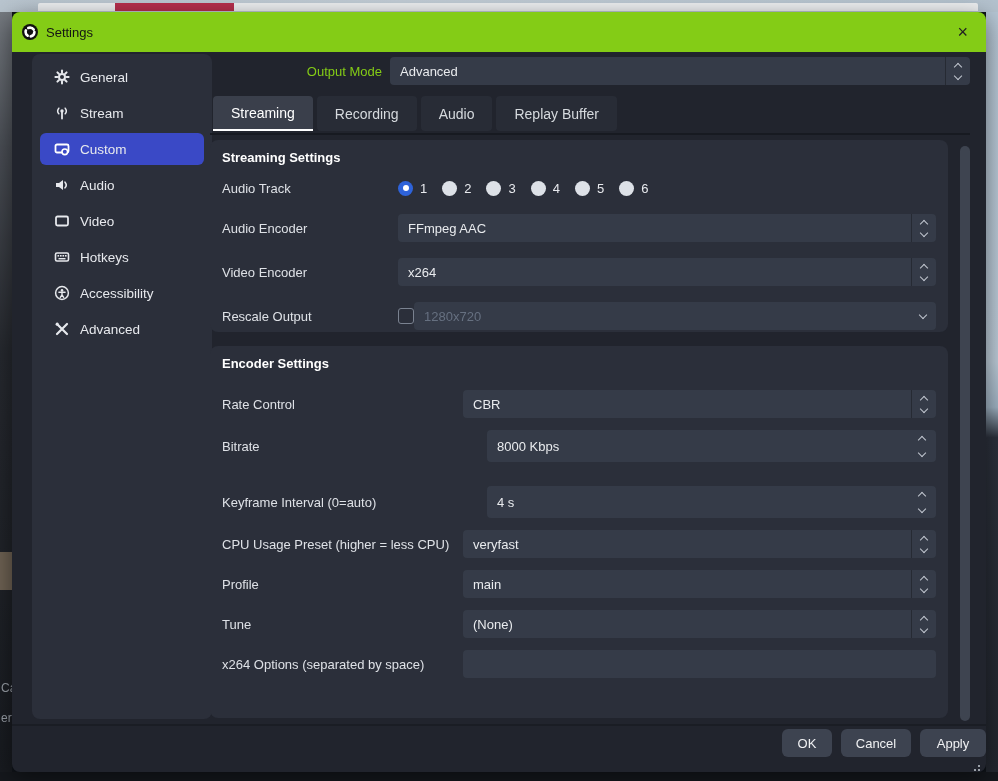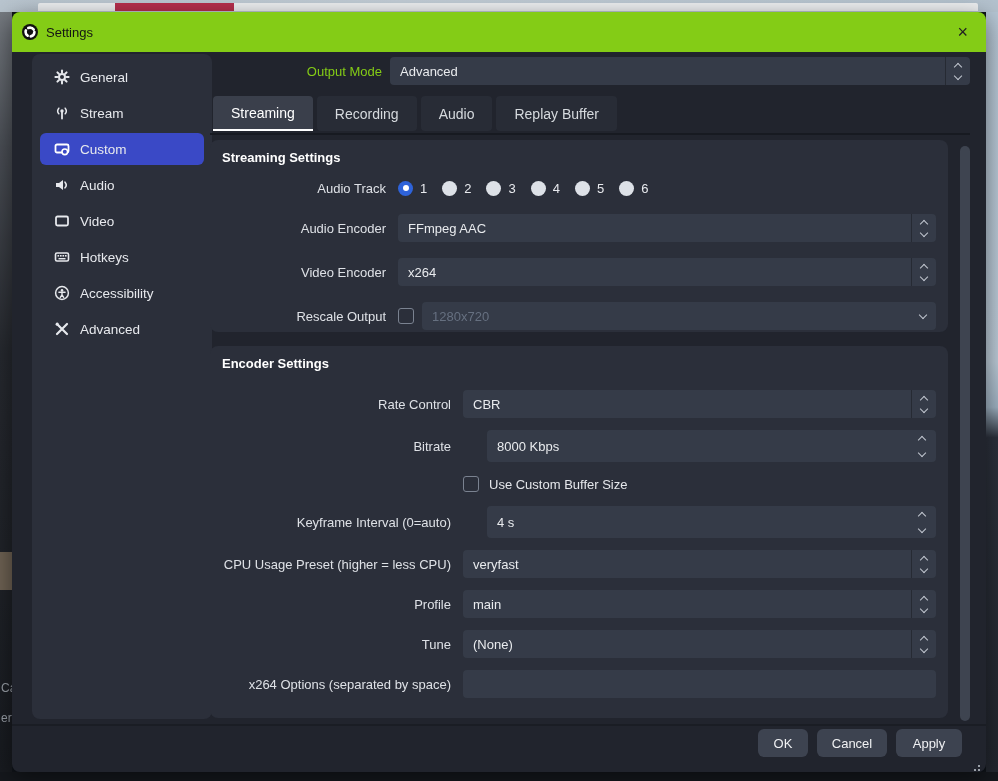--- a/index.html
+++ b/index.html
@@ -46,21 +46,21 @@
   .tab.active { background:#3a3f4b; color:#fff; border-radius:4px 4px 0 0; border-bottom:2px solid #fff; }
   .tab-divider { position:absolute; left:198px; top:91px; width:760px; height:2px; background:#171a21; }
 
   
   .panel { position:absolute; left:198px; width:738px; background:#2b2f3a; border-radius:8px; padding:10px 12px 0 12px; }
   .panel-1 { top:98px; height:192px; }
   .panel-2 { top:304px; height:372px; }
   .panel-title { color:#fff; font-weight:bold; font-size:13px; height:18px; }
 
   .row { display:flex; align-items:center; }
-  .row .lbl { text-align:right; color:#dee1e6; margin-right:12px; flex:0 0 auto; }
+  .row .lbl { text-align:left; color:#dee1e6; margin-right:12px; flex:0 0 auto; }
   .p1 .lbl { width:164px; }
   .p2 .lbl { width:229px; }
   .ctrl { flex:1 1 auto; position:relative; }
 
   
   .field { height:28px; background:#353b48; border-radius:4px; display:flex; align-items:center;
     color:#e9ebee; padding-left:10px; position:relative; }
   .field.tall { height:32px;margin-left:24px; }
   .field .val { flex:1; }
   .field .val.disabled { color:#667080; }
@@ -84,29 +84,29 @@
 
   
   .panel-1 .r-track { margin-top:10px; height:20px; }
   .panel-1 .row + .row { margin-top:16px; }
   .panel-1 .r-enc { margin-top:10px; }
   .panel-2 .r-first { margin-top:16px; }
   .panel-2 .row + .row, .panel-2 .row + .chk-holder, .panel-2 .chk-holder + .row { margin-top:12px; }
   .chk-holder { display:flex; }
   .p2 .chk-holder .spacer { width:241px; flex:0 0 auto; }
 
-  .rescale-wrap { display:flex; align-items:center; gap:8px; flex:1; }
+  .rescale-wrap { display:flex; align-items:center; flex:1; }
 
   
   .scrollbar { position:absolute; left:947px; top:98px; width:12px; height:608px; }
   .scroll-thumb { position:absolute; left:1px; top:6px; width:10px; height:575px; background:#3e4450; border-radius:5px; }
 
   
   .bottom-divider { position:absolute; left:0; top:682px; width:974px; height:2px; background:#1a1d24; }
-  .btn-bar { position:absolute; right:24px; top:687px; display:flex; gap:9px; }
+  .btn-bar { position:absolute; right:0; top:687px; display:flex; gap:9px; }
   .btn { height:28px; background:#3d4350; border-radius:6px; color:#f0f1f3; display:flex;
     align-items:center; justify-content:center; font-size:13px; }
   .btn.ok { width:50px; } .btn.cancel { width:70px; } .btn.apply { width:66px; }
   .grip { position:absolute; right:6px; bottom:5px; width:2px; height:2px; background:#9aa0a8;
     box-shadow:-4px 4px #9aa0a8, 0 4px #9aa0a8, -8px 8px #9aa0a8, -4px 8px #9aa0a8, 0 8px #9aa0a8; }
 
   svg { display:block; }
 </style>
 </head>
 <body>
@@ -326,24 +326,20 @@
             <span class="spin-plain">
                 <span class="chev up"></span>
                 <span class="chev down"></span>
               </span>
           </div>
         </div>
       </div>
 
       <div class="chk-holder">
         <div class="spacer"></div>
-        <div class="chk-row">
-          <span class="checkbox"></span>
-          <span>Use Custom Buffer Size</span>
-        </div>
       </div>
 
       <div class="row">
         <div class="lbl">Keyframe Interval (0=auto)</div>
         <div class="ctrl">
           <div class="field tall">
             <span class="val">4 s</span>
             <span class="spin-plain">
                 <span class="chev up"></span>
                 <span class="chev down"></span>

